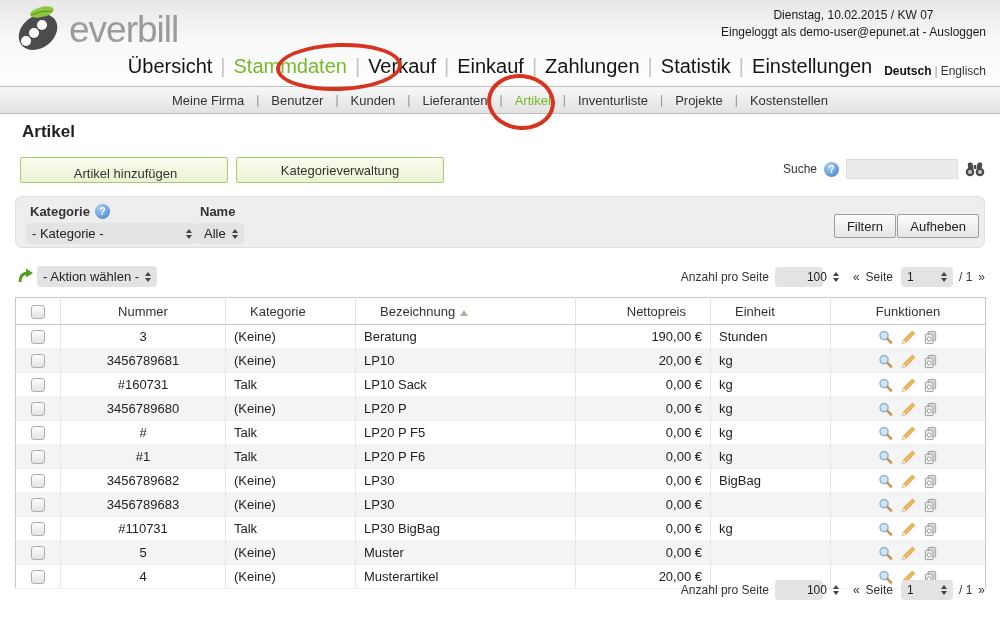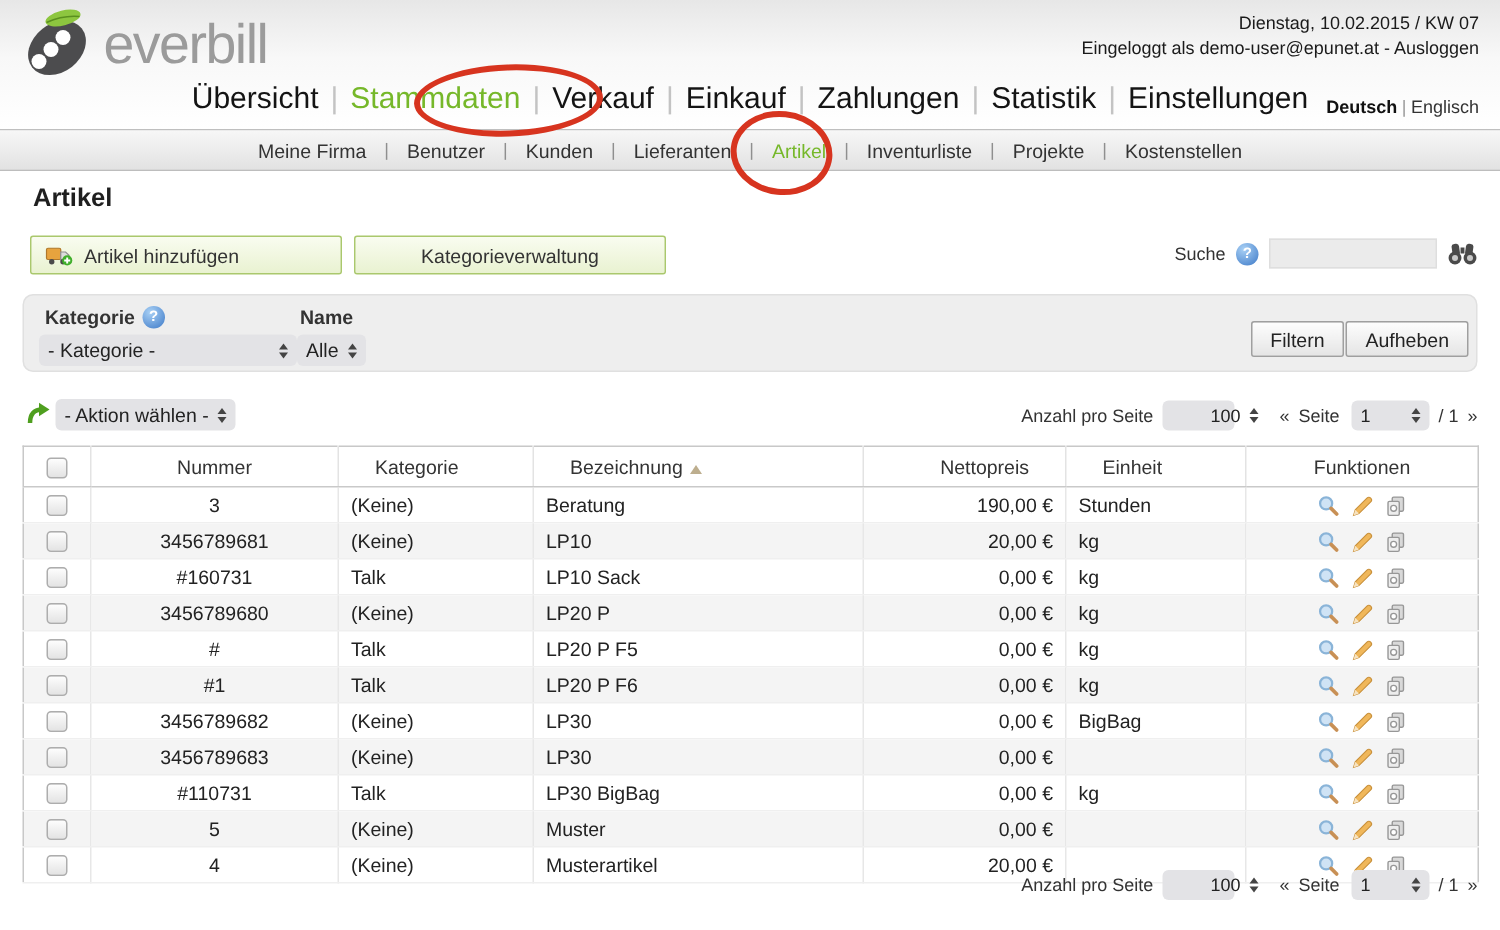--- a/index.html
+++ b/index.html
@@ -5,21 +5,21 @@
   html,body{margin:0;padding:0;background:#fff;}
   .viewport{position:relative;width:1000px;height:620px;overflow:hidden;background:#fff;
     font-family:"Liberation Sans",sans-serif;color:#222;}
 
   
   .header{position:absolute;top:0;left:0;width:1000px;height:86px;
     background:linear-gradient(180deg,#e7e7e7 0%,#f8f8f8 45%,#ffffff 100%);
     border-bottom:1px solid #bfbfbf;}
   .logo{position:absolute;left:12px;top:4px;display:flex;align-items:center;cursor:pointer;}
   .logo-text{font-size:37px;color:#9b9b9b;letter-spacing:-1px;margin-left:3px;line-height:1;}
-  .session{position:absolute;top:7px;right:14px;text-align:right;font-size:12px;color:#1a1a1a;line-height:17px;}
+  .session{position:absolute;top:7px;right:14px;text-align:center;font-size:12px;color:#1a1a1a;line-height:17px;}
   .session a{color:#1a1a1a;cursor:pointer;}
   .main-nav{position:absolute;top:50px;left:0;width:1000px;height:32px;
     display:flex;justify-content:center;align-items:center;font-size:20px;}
   .main-nav .item{color:#141414;padding:0 8px;cursor:pointer;text-decoration:none;}
   .main-nav .sep{color:#c3c3c3;}
   .main-nav .item.active{color:#76b82a;}
   .lang{position:absolute;top:64px;right:14px;font-size:12px;color:#333;}
   .lang .de{font-weight:bold;color:#111;cursor:pointer;}
   .lang .en{cursor:pointer;}
   .lang .lsep{color:#999;padding:0 3px;}
@@ -37,21 +37,21 @@
   .circle{position:absolute;border:4px solid #d7341f;border-radius:50%;z-index:20;pointer-events:none;}
   .circle-stammdaten{left:276px;top:43px;width:118px;height:40px;transform:rotate(-2deg);}
   .circle-artikel{left:487px;top:74px;width:60px;height:48px;transform:rotate(6deg);}
 
   
   .page-title{position:absolute;left:22px;top:122px;font-size:17px;font-weight:bold;color:#1f1f1f;}
   .green-btn{position:absolute;top:157px;height:26px;width:208px;box-sizing:border-box;
     background:linear-gradient(180deg,#f9fcf0 0%,#e9f2d1 100%);
     border:1px solid #aac86d;border-radius:2px;font-size:13px;color:#333;
     display:flex;align-items:center;cursor:pointer;font-family:inherit;}
-  .btn-add{left:20px;justify-content:flex-start;padding-left:9px;gap:7px;}
+  .btn-add{left:20px;justify-content:flex-start;padding-left:9px;gap:7px;flex-direction:column;}
   .btn-cat{left:236px;justify-content:center;}
   .search{position:absolute;top:159px;right:15px;display:flex;align-items:center;gap:7px;}
   .search-label{font-size:12px;color:#333;}
   .help-icon{display:inline-flex;width:15px;height:15px;border-radius:50%;
     background:radial-gradient(circle at 35% 28%,#a8d0f5,#3d79c7);color:#fff;
     font-size:10px;font-weight:bold;align-items:center;justify-content:center;cursor:pointer;flex:0 0 auto;}
   .search-input{width:112px;height:20px;background:#ebebeb;border:1px solid #dedede;
     box-sizing:border-box;font-size:12px;padding:0 5px;outline:none;}
   .icon-btn{cursor:pointer;display:inline-flex;}
 

